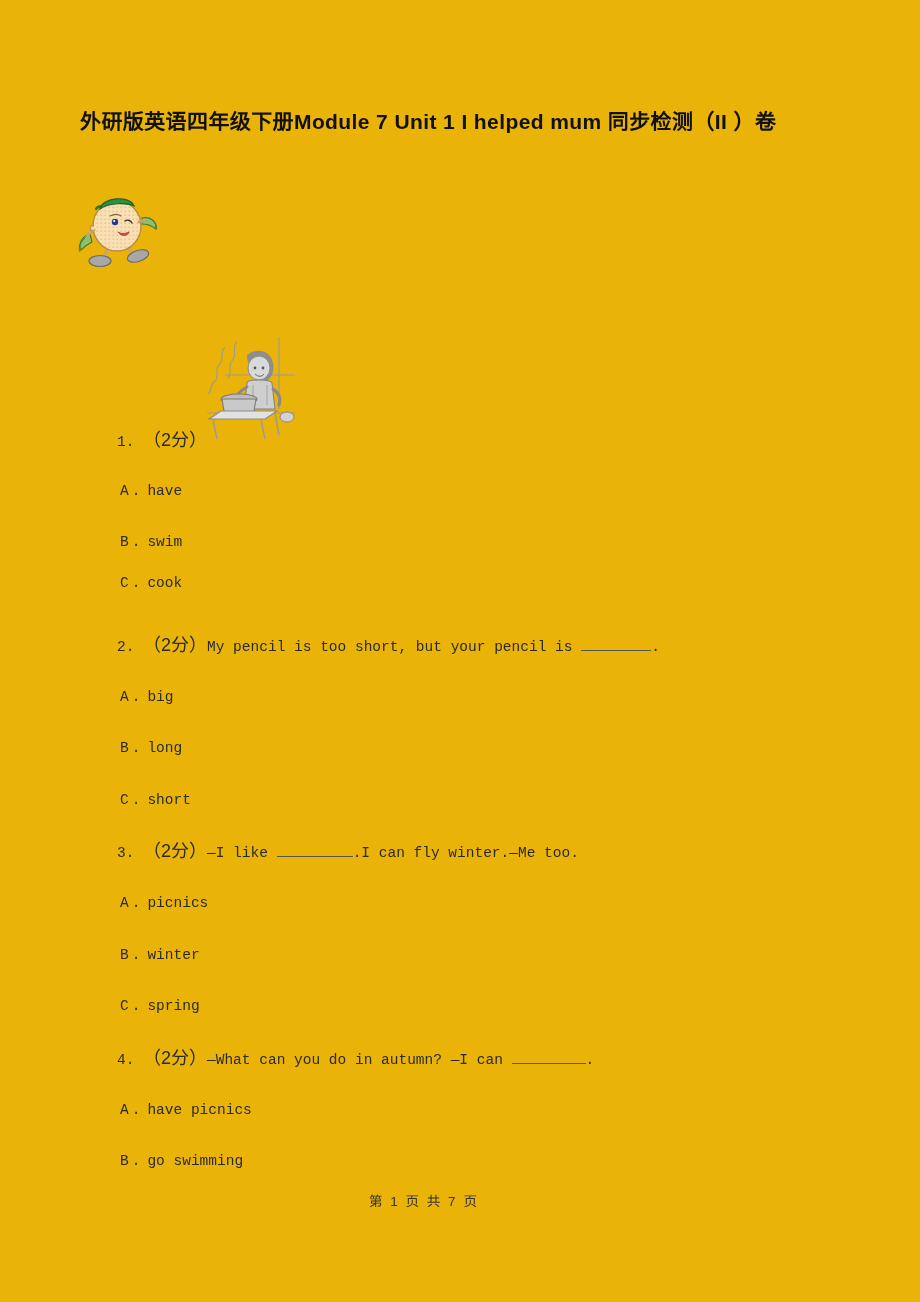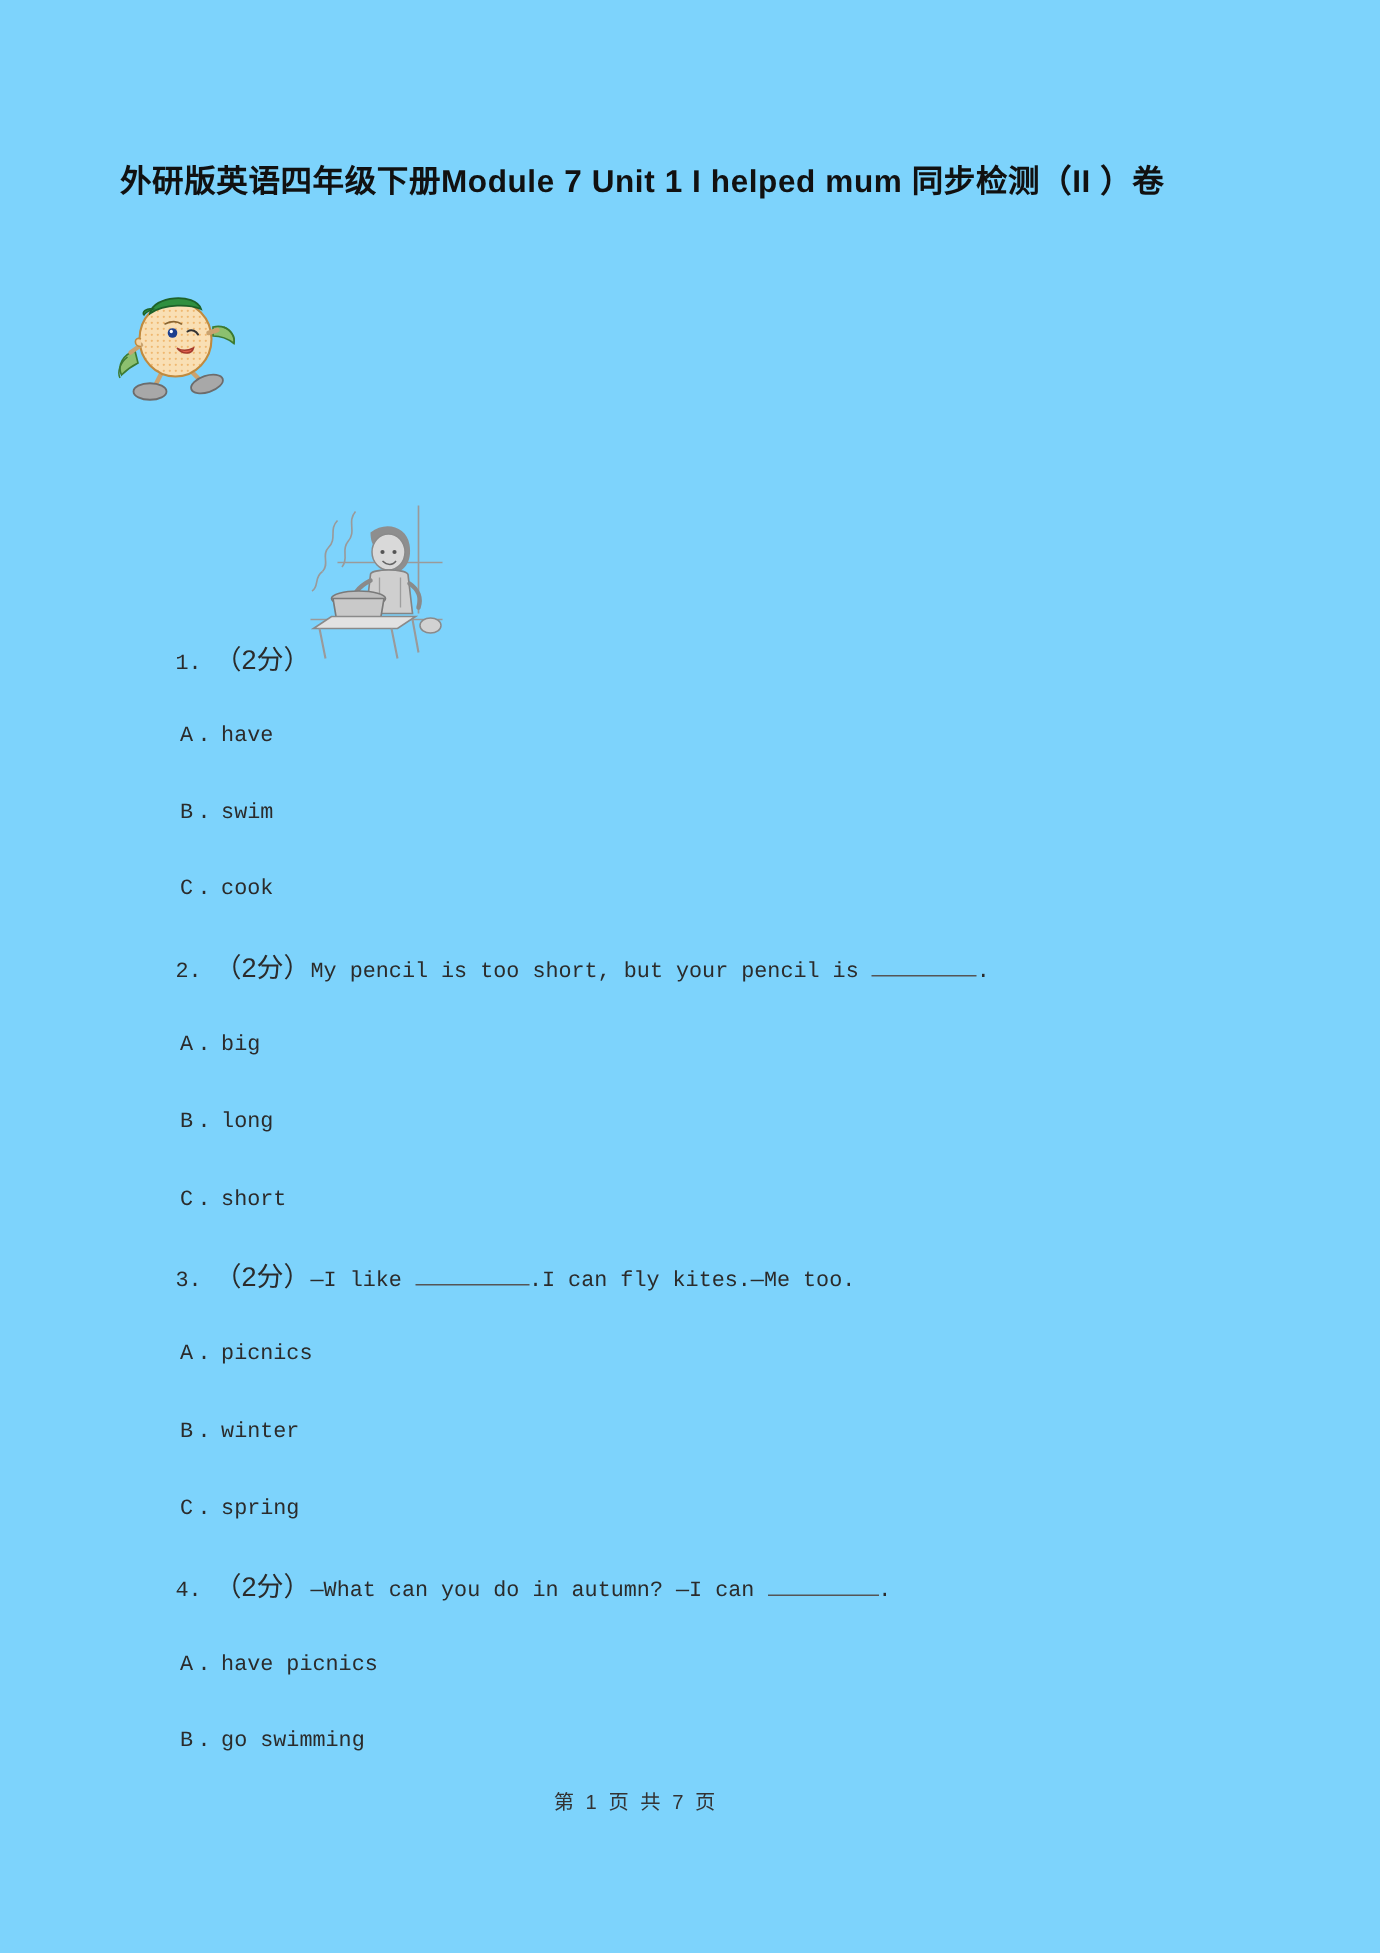--- a/index.html
+++ b/index.html
@@ -13,21 +13,21 @@
     height: 1302px;
     position: relative;
     font-family: "Liberation Serif", "DejaVu Serif", serif;
     color: #000000;
     overflow: hidden;
   }
 
   .page {
     position: absolute;
     inset: 0;
-    background: #7dd3fc;
+    background: #eab308;
   }
 
   
   .doc-title {
     position: absolute;
     left: 80px;
     top: 107px;
     width: 760px;
     font-family: "Liberation Sans", "DejaVu Sans", sans-serif;
     font-weight: bold;
@@ -241,39 +241,39 @@
 
     <div class="q-stem" style="top:100px">
       <span class="qnum">1.</span><span class="qscore">（2分）</span><span class="qtext"></span>
     </div>
     <div class="q-option" style="top:151px">
       <span class="opt-key">A</span><span class="opt-dot">.</span><span>have</span>
     </div>
     <div class="q-option" style="top:202px">
       <span class="opt-key">B</span><span class="opt-dot">.</span><span>swim</span>
     </div>
-    <div class="q-option" style="top:253px">
+    <div class="q-option" style="top:243px">
       <span class="opt-key">C</span><span class="opt-dot">.</span><span>cook</span>
     </div>
 
     <div class="q-stem" style="top:305px">
       <span class="qnum">2.</span><span class="qscore">（2分）</span><span>My pencil is too short, but your pencil is </span><span class="blank-line w1"></span><span>.</span>
     </div>
     <div class="q-option" style="top:357px">
       <span class="opt-key">A</span><span class="opt-dot">.</span><span>big</span>
     </div>
     <div class="q-option" style="top:408px">
       <span class="opt-key">B</span><span class="opt-dot">.</span><span>long</span>
     </div>
     <div class="q-option" style="top:460px">
       <span class="opt-key">C</span><span class="opt-dot">.</span><span>short</span>
     </div>
 
     <div class="q-stem" style="top:511px">
-      <span class="qnum">3.</span><span class="qscore">（2分）</span><span>—I like </span><span class="blank-line w2"></span><span>.I can fly kites.—Me too.</span>
+      <span class="qnum">3.</span><span class="qscore">（2分）</span><span>—I like </span><span class="blank-line w2"></span><span>.I can fly winter.—Me too.</span>
     </div>
     <div class="q-option" style="top:563px">
       <span class="opt-key">A</span><span class="opt-dot">.</span><span>picnics</span>
     </div>
     <div class="q-option" style="top:615px">
       <span class="opt-key">B</span><span class="opt-dot">.</span><span>winter</span>
     </div>
     <div class="q-option" style="top:666px">
       <span class="opt-key">C</span><span class="opt-dot">.</span><span>spring</span>
     </div>

